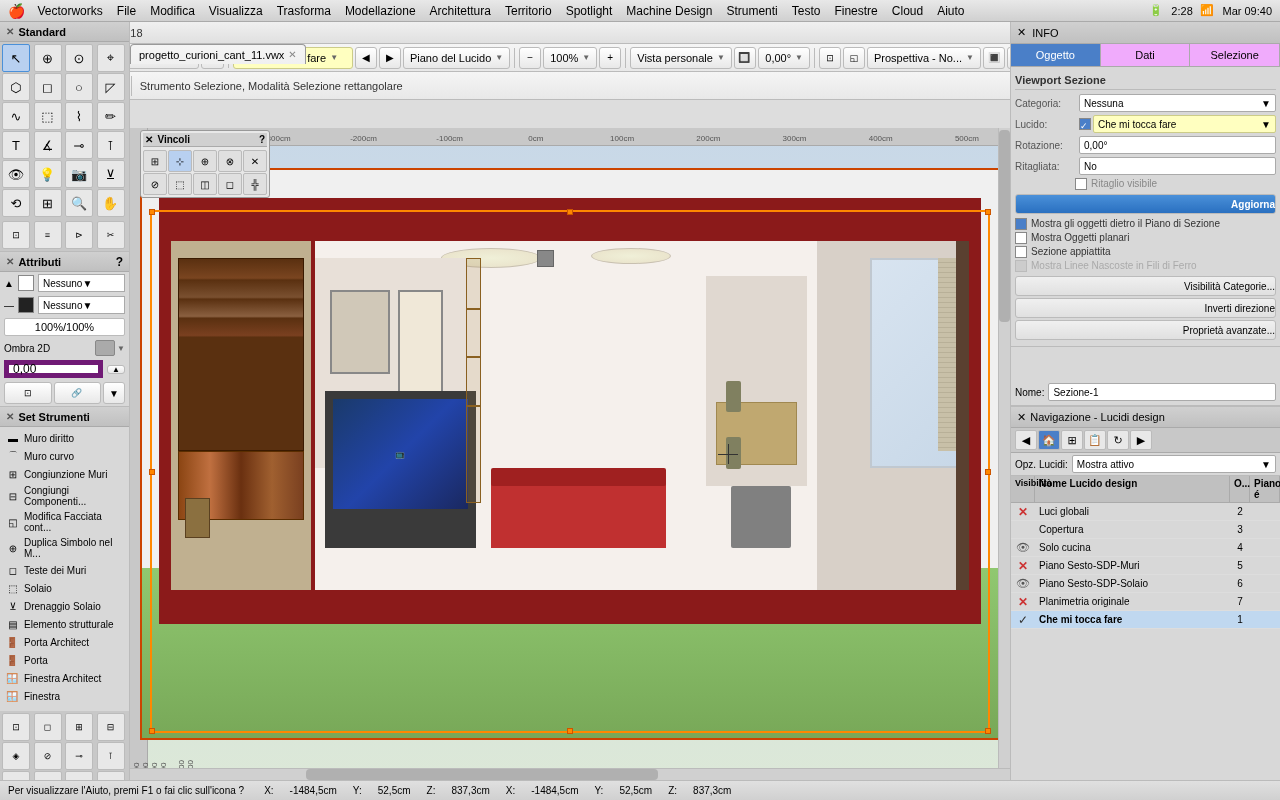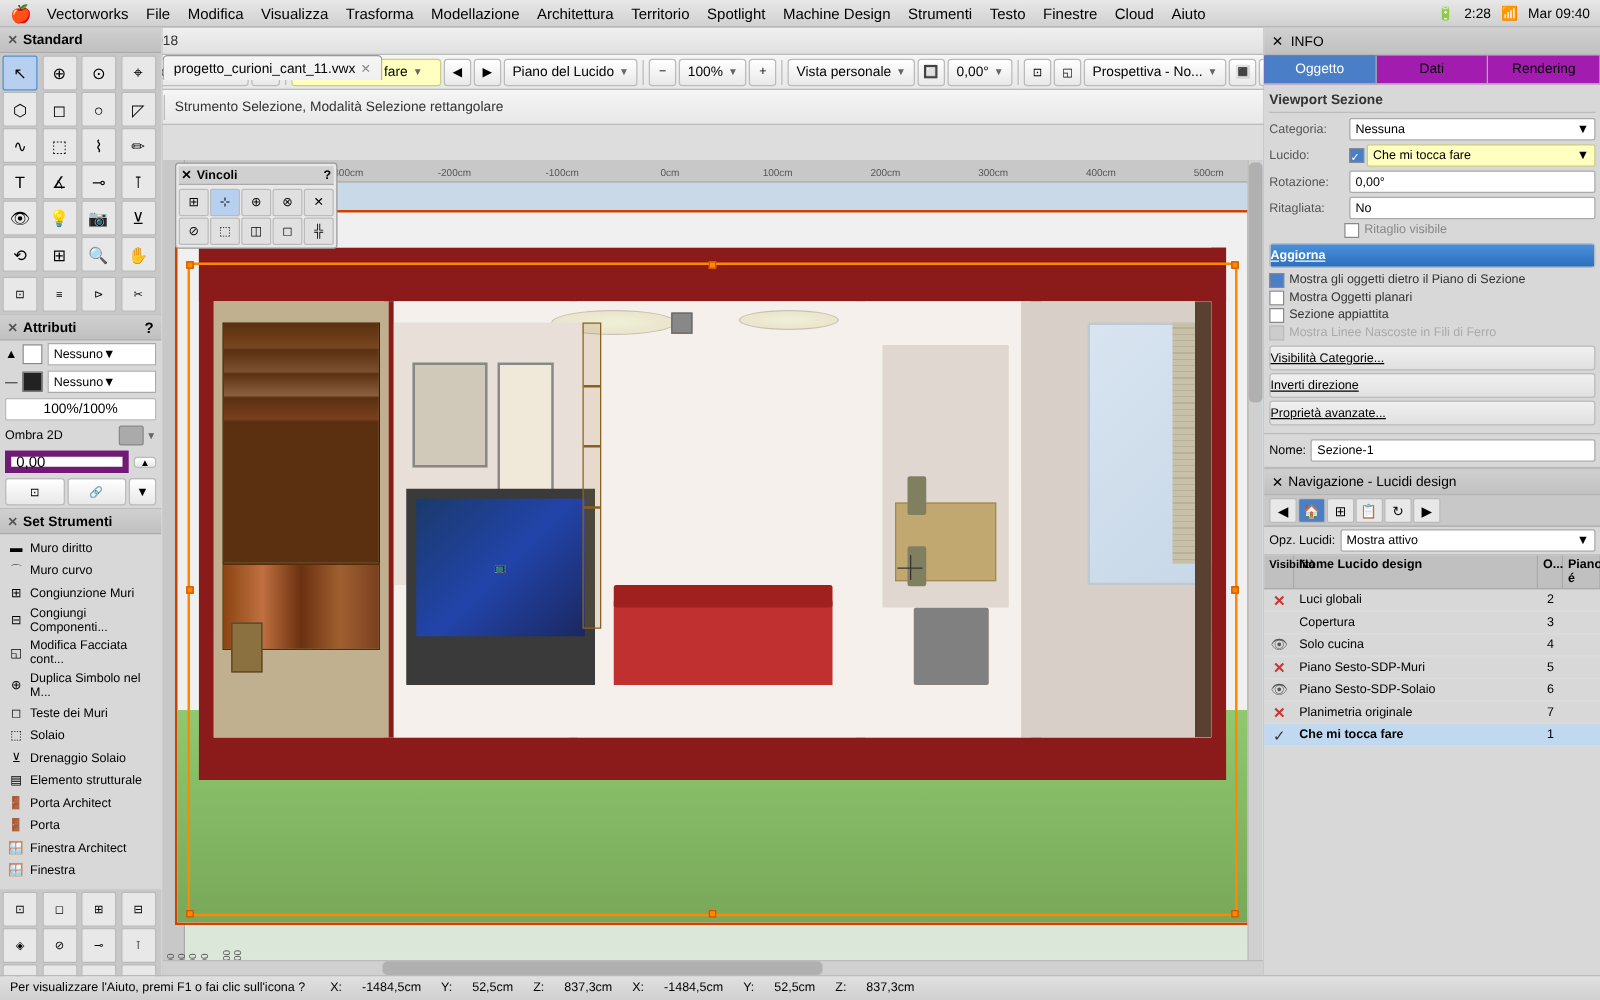--- a/index.html
+++ b/index.html
@@ -156,21 +156,21 @@
     #right-panel {
       position: fixed; top: 22px; right: 0; width: 270px; bottom: 20px;
       background: #d8d8d8; border-left: 1px solid #bbb; overflow-y: auto;
     }
     .info-panel-header {
       height: 22px; background: linear-gradient(to bottom, #d0d0d0, #c0c0c0);
       display: flex; align-items: center; padding: 0 6px; font-size: 11px;
       border-bottom: 1px solid #aaa;
     }
     .info-tabs {
-      display: flex; background: #a21caf; border-bottom: 1px solid #aaa;
+      display: flex; background: #f0abfc; border-bottom: 1px solid #aaa;
     }
     .info-tab {
       flex: 1; height: 22px; display: flex; align-items: center; justify-content: center;
       font-size: 11px; cursor: pointer; border-right: 1px solid #aaa;
     }
     .info-tab.active { background: #4a7fc8; color: white; }
 
     .info-section { padding: 4px; border-bottom: 1px solid #bbb; }
     .info-section-title {
       font-size: 11px; font-weight: bold; margin-bottom: 4px; color: #333;
@@ -194,26 +194,25 @@
       display: flex; gap: 4px; margin-bottom: 2px;
       font-size: 10px; color: #333;
     }
     .cb { width: 12px; height: 12px; border: 1px solid #888; background: white; flex-shrink: 0; }
     .cb.checked { background: #4a7fc8; }
     .cb.check-mark::after { content: '✓'; font-size: 9px; color: white; }
 
     .info-btn {
       width: 100%; height: 20px; background: linear-gradient(to bottom, #f0f0f0, #e0e0e0);
       border: 1px solid #bbb; border-radius: 3px; font-size: 10px;
-      display: flex; align-items: center; justify-content: flex-start; cursor: pointer;
+      display: flex; align-items: center; justify-content: flex-end; cursor: pointer;
       margin-bottom: 2px;
-      text-decoration: underline;
-    }
-
-    .nome-row { display: flex; align-items: center; gap: 4px; padding: 4px; font-size: 10px; }
+    }
+
+    .nome-row { display: flex; align-items: center; gap: 4px; padding: 4px; font-size: 10px; margin-top: 32px; }
 
     
     .nav-panel-header {
       height: 22px; background: linear-gradient(to bottom, #d0d0d0, #c0c0c0);
       display: flex; align-items: center; padding: 0 6px; font-size: 11px;
       border-bottom: 1px solid #aaa; border-top: 1px solid #bbb;
     }
     .nav-toolbar {
       display: flex; gap: 1px; padding: 2px 4px; background: #c8c8c8; border-bottom: 1px solid #aaa;
     }
@@ -725,21 +724,21 @@
 <div id="right-panel">
 
   <div class="info-panel-header">
     <span style="margin-right:6px; cursor:pointer;">✕</span>
     <span>INFO</span>
   </div>
 
   <div class="info-tabs">
     <div class="info-tab active">Oggetto</div>
     <div class="info-tab">Dati</div>
-    <div class="info-tab">Rendering</div>
+    <div class="info-tab">Selezione</div>
   </div>
 
   <div class="info-section">
     <div class="info-section-title" style="font-size:11px; font-weight:bold; padding:3px 0; border-bottom:1px solid #bbb; margin-bottom:4px;">Viewport Sezione</div>
 
     <div class="info-row">
       <span class="info-label">Categoria:</span>
       <div class="info-dropdown">
         <span>Nessuna</span>
         <span>▼</span>

